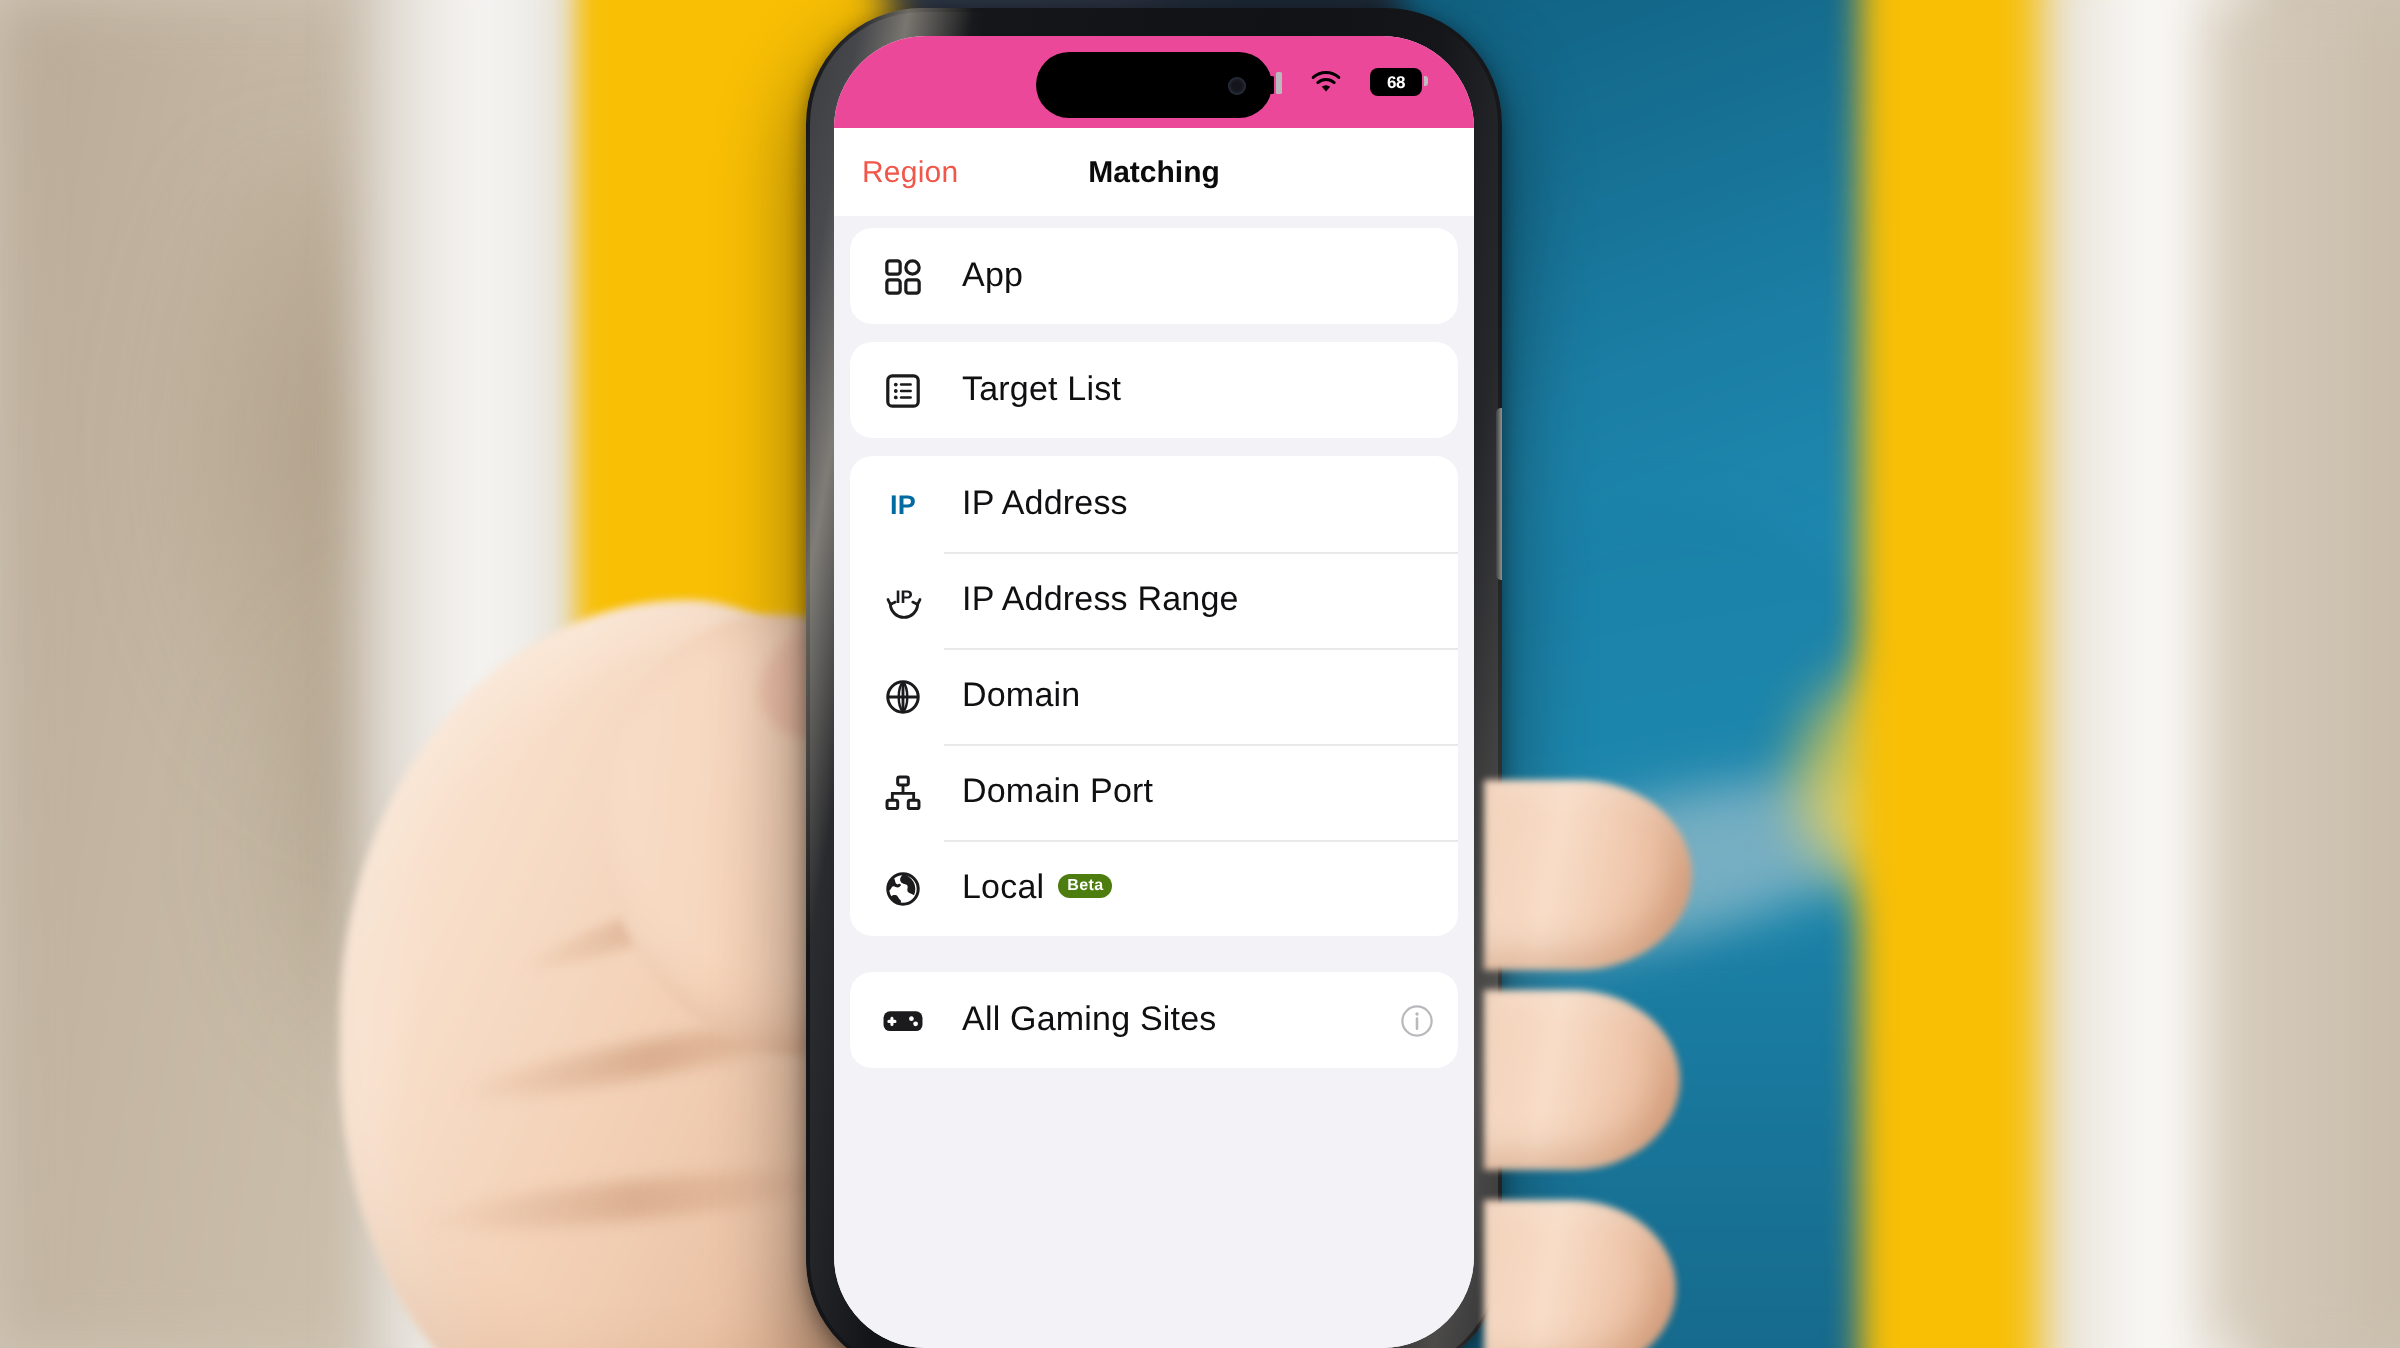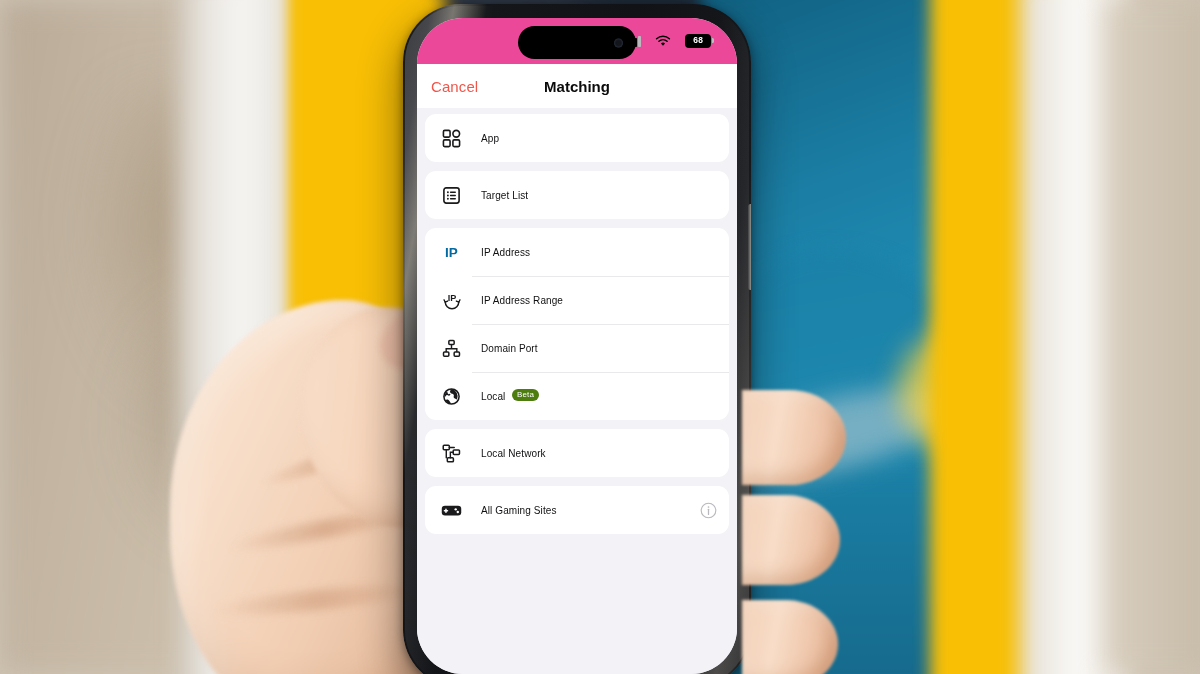--- a/index.html
+++ b/index.html
@@ -134,21 +134,21 @@
 
   
   .statusbar {
     height:46px; position:relative; background:#ec4899;
     display:flex; align-items:center; justify-content:flex-end;
     padding:0 26px 0 26px;
   }
   .sb-time { font-size:15px; font-weight:700; color:#000; letter-spacing:.1px;
              display:flex; align-items:center; gap:5px; }
   .loc-arrow { width:11px; height:11px; }
-  .sb-right { display:flex; align-items:center; gap:14px;font-family:Liberation Mono, monospace; }
+  .sb-right { display:flex; align-items:center; gap:14px; }
   .bars { display:flex; align-items:flex-end; gap:1.6px; height:11px; }
   .bars i { display:block; width:2.8px; background:#000; border-radius:.8px; }
   .bars i:nth-child(1){height:4px}.bars i:nth-child(2){height:6px}
   .bars i:nth-child(3){height:8.5px}.bars i:nth-child(4){height:11px;background:#b9b9be}
   .batt { position:relative; width:26px; height:13.5px; border-radius:4px;
           background:#000; display:flex; align-items:center; justify-content:center; }
   .batt span { color:#fff; font-size:8.5px; font-weight:700; letter-spacing:-.2px; }
   .batt::after { content:""; position:absolute; right:-3px; top:4.2px; width:2px; height:5px;
                  background:#bdbdc2; border-radius:0 1.5px 1.5px 0; }
   .island {
@@ -172,22 +172,22 @@
   .list-scroll { background:#f2f2f7; height:calc(100% - 90px); padding:0 0 0 0; overflow:hidden; }
   .card { background:#fff; border-radius:11px; margin:9px 8px 0 8px; overflow:hidden; }
   .card:first-child { margin-top:6px; }
   .row { display:flex; align-items:center; height:48px; padding:0 12px 0 14px; position:relative; }
   .row + .row::before {
     content:""; position:absolute; left:47px; right:0; top:0; height:1px; background:#e9e9ec;
   }
   .row-ico { width:25px; display:flex; align-items:center; justify-content:center;
              color:#0369a1; flex:0 0 25px; }
   .row-ico .ip-text { font-size:13.5px; font-weight:600; letter-spacing:.1px; }
-  .row-label { margin-left:17px; font-size:10px; color:#101012; letter-spacing:.1px; }
-  .beta { margin-left:7px; background:#4d7c0f; color:#fff; font-size:8px; font-weight:400;
+  .row-label { margin-left:17px; font-size:17px; color:#101012; letter-spacing:.1px; }
+  .beta { margin-left:7px; background:#4d7c0f; color:#fff; font-size:8px; font-weight:700;
           padding:1.5px 4.5px 2px; border-radius:7px; letter-spacing:.2px; position:relative; top:-1px; }
   .row-right { margin-left:auto; display:flex; align-items:center; }
   .info-ico { width:17px; height:17px; color:#b8b8bd; }
   svg { display:block; }
 </style>
 </head>
 <body>
 
 <div id="bg">
   <div class="bgl wall-left"></div>
@@ -242,21 +242,21 @@
           <path d="M3.9 6.3a6.2 6.2 0 0 1 8.2 0" stroke="#000" stroke-width="1.5" fill="none" stroke-linecap="round"></path>
           <path d="M1.6 3.7a9.6 9.6 0 0 1 12.8 0" stroke="#000" stroke-width="1.5" fill="none" stroke-linecap="round"></path>
         </svg>
         <span class="batt">
           <span>68</span>
         </span>
       </div>
     </div>
 
     <div class="navbar">
-      <span class="nav-cancel">Cancel</span>
+      <span class="nav-cancel">Region</span>
       <span class="nav-title">Matching</span>
     </div>
 
     <div class="list-scroll">
 
       <div class="card">
         <div class="row">
           <span class="row-ico">
             <svg width="19" height="19" viewBox="0 0 20 20">
               <rect x="1.5" y="1.5" width="7" height="7" rx="1.4" stroke="#1b1b1d" stroke-width="1.7" fill="none"></rect>
@@ -298,20 +298,30 @@
             <svg width="20" height="19" viewBox="0 0 22 20">
               <text x="11" y="11" font-family="Liberation Sans, sans-serif" font-size="10" font-weight="600" fill="#1b1b1d" text-anchor="middle">IP</text>
               <path d="M3.5 11.5a7.5 7.5 0 0 0 15 0" stroke="#1b1b1d" stroke-width="1.6" fill="none" stroke-linecap="round"></path>
               <path d="M2.2 9.2 3.5 11.9 6.2 10.6" stroke="#1b1b1d" stroke-width="1.5" fill="none" stroke-linecap="round" stroke-linejoin="round"></path>
               <path d="M19.8 9.2 18.5 11.9 15.8 10.6" stroke="#1b1b1d" stroke-width="1.5" fill="none" stroke-linecap="round" stroke-linejoin="round"></path>
             </svg>
           </span>
           <span class="row-label">IP Address Range</span>
         </div>
 
+        <div class="row">
+          <span class="row-ico">
+            <svg width="19" height="19" viewBox="0 0 20 20">
+              <circle cx="10" cy="10" r="8" stroke="#1b1b1d" stroke-width="1.6" fill="none"></circle>
+              <path d="M2 10h16M10 2v16" stroke="#1b1b1d" stroke-width="1.5"></path>
+              <path d="M10 2c3 3.5 3 12.5 0 16M10 2C7 5.5 7 14.5 10 18" stroke="#1b1b1d" stroke-width="1.3" fill="none"></path>
+            </svg>
+          </span>
+          <span class="row-label">Domain</span>
+        </div>
 
 
         <div class="row">
           <span class="row-ico">
             <svg width="19" height="19" viewBox="0 0 20 20">
               <rect x="7.2" y="1.6" width="5.6" height="4.2" rx="1" stroke="#1b1b1d" stroke-width="1.6" fill="none"></rect>
               <rect x="1.6" y="13.8" width="5.6" height="4.4" rx="1" stroke="#1b1b1d" stroke-width="1.6" fill="none"></rect>
               <rect x="12.8" y="13.8" width="5.6" height="4.4" rx="1" stroke="#1b1b1d" stroke-width="1.6" fill="none"></rect>
               <path d="M10 5.8v4.4M4.4 13.8V10.2h11.2v3.6M4.4 10.2h11.2" stroke="#1b1b1d" stroke-width="1.5" fill="none"></path>
             </svg>
@@ -328,31 +338,20 @@
               <path d="M6 13.2c1.5.3 1.6 1.9 2.6 2.6.7.5.3 1.6-.2 2.2A8 8 0 0 1 3.6 14c.8-.8 1.4-1 2.4-.8z" fill="#1b1b1d"></path>
             </svg>
           </span>
           <span class="row-label">Local</span>
           <span class="beta">Beta</span>
         </div>
       </div>
 
       <div class="card">
 
-        <div class="row">
-          <span class="row-ico">
-            <svg width="19" height="19" viewBox="0 0 20 20">
-              <rect x="1.3" y="1.4" width="6.4" height="4.6" rx="1" stroke="#1b1b1d" stroke-width="1.6" fill="none"></rect>
-              <rect x="11.8" y="6.2" width="6.6" height="4.8" rx="1" stroke="#1b1b1d" stroke-width="1.6" fill="none"></rect>
-              <rect x="5.6" y="14.4" width="6.4" height="4.4" rx="1" stroke="#1b1b1d" stroke-width="1.6" fill="none"></rect>
-              <path d="M4.5 6v8.4M7.7 3.7h5.2M11.8 8.6H8.8v5.8" stroke="#1b1b1d" stroke-width="1.5" fill="none" stroke-linecap="round"></path>
-            </svg>
-          </span>
-          <span class="row-label">Local Network</span>
-        </div>
       </div>
 
       <div class="card">
         <div class="row">
           <span class="row-ico">
             <svg width="21" height="15" viewBox="0 0 22 15">
               <rect x="0.8" y="2.4" width="20.4" height="10.4" rx="3.4" fill="#1b1b1d"></rect>
               <path d="M5.2 6.1v3.2M3.6 7.7h3.2" stroke="#fff" stroke-width="1.6" stroke-linecap="round"></path>
               <circle cx="15.4" cy="6.3" r="1.25" fill="#fff"></circle>
               <circle cx="17.6" cy="9" r="1.25" fill="#fff"></circle>

